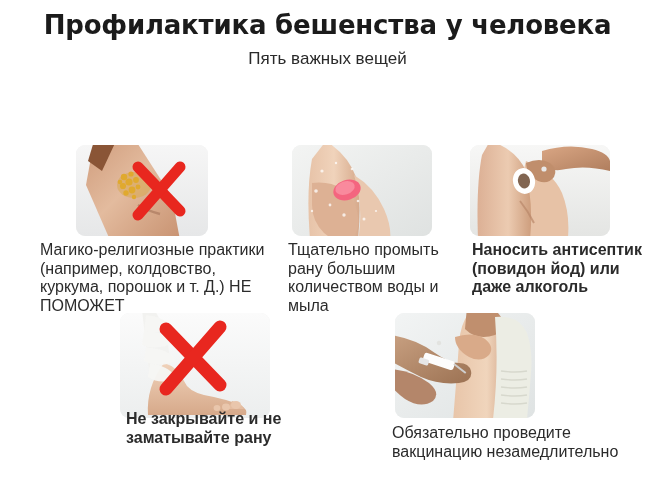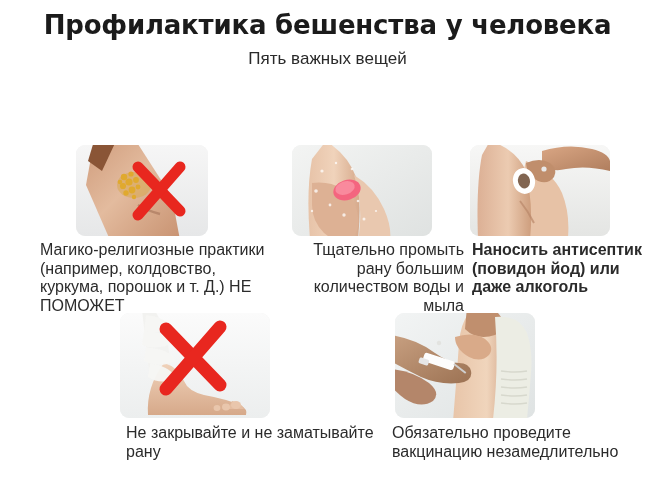--- a/index.html
+++ b/index.html
@@ -72,24 +72,24 @@
   
   #photo-1 { left: 76px;  top: 145px; width: 132px; height: 91px; }
   #photo-2 { left: 292px; top: 145px; width: 140px; height: 91px; }
   #photo-3 { left: 470px; top: 145px; width: 140px; height: 91px; }
   
   #photo-4 { left: 120px; top: 313px; width: 150px; height: 105px; }
   #photo-5 { left: 395px; top: 313px; width: 140px; height: 105px; }
 
   
   #caption-1 { left: 40px;  top: 241px; width: 232px; }
-  #caption-2 { left: 288px; top: 241px; width: 176px; text-align: right; }
+  #caption-2 { left: 288px; top: 241px; width: 176px; }
   #caption-3 { left: 472px; top: 241px; width: 176px; font-weight: bold; }
   
-  #caption-4 { left: 126px; top: 424px; width: 250px; }
+  #caption-4 { left: 126px; top: 410px; width: 250px; font-weight: bold; }
   #caption-5 { left: 392px; top: 424px; width: 250px; }
 </style>
 </head>
 <body>
 
 <div id="header">
   <h1 id="poster-title">Профилактика бешенства у человека</h1>
   <h2 id="poster-subtitle">Пять важных вещей</h2>
 </div>
 

